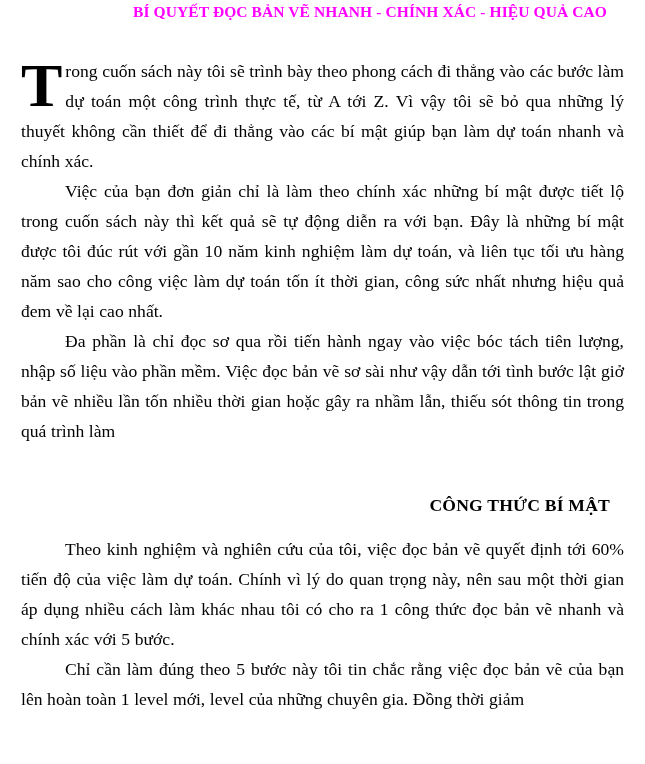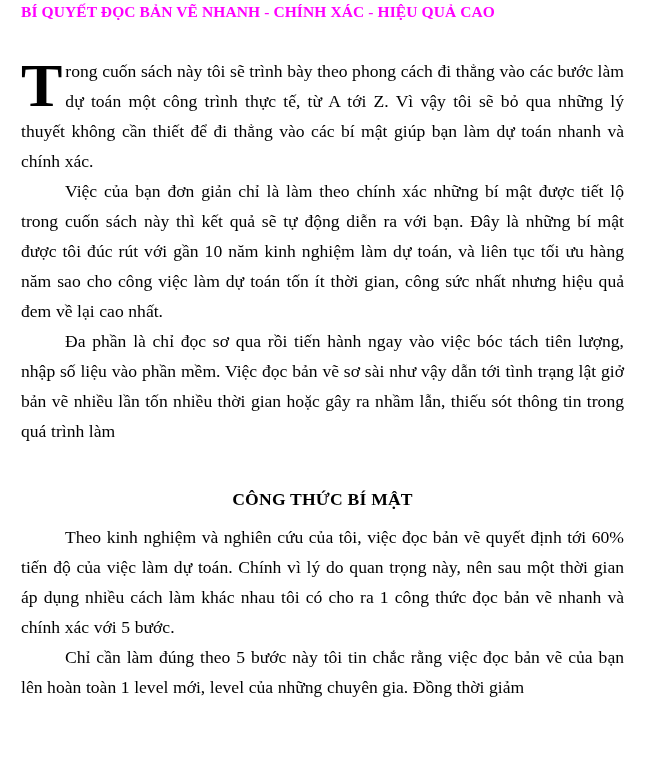--- a/index.html
+++ b/index.html
@@ -24,26 +24,27 @@
     box-sizing: border-box;
     padding: 0;
     overflow: hidden;
   }
 
   
   .doc-header {
     position: absolute;
     top: 2px;
     left: 21px;
-    right: 5px;
+    right: 38px;
     font-weight: bold;
     font-size: 15.5px;
     letter-spacing: 0.1px;
     line-height: 20px;
     white-space: nowrap;
+    text-align: right;
   }
 
   
   .body-block {
     position: absolute;
     top: 56px;
     left: 21px;
     width: 603px;
   }
 
@@ -69,25 +70,25 @@
     float: left;
     font-family: "Liberation Serif", "DejaVu Serif", serif;
     font-weight: bold;
     font-size: 62px;
     line-height: 50px;
     padding: 4px 2px 0 0;
     margin: 0 1px 0 0;
   }
 
   h2.section-heading {
-    margin: 8px;
+    margin: 14px;
     font-size: 17.6px;
     line-height: 30px;
     font-weight: bold;
-    text-align: center;
+    text-align: right;
     letter-spacing: 0.2px;
   }
 
   .spacer-line {
     height: 30px;
   }
 </style>
 </head>
 <body>
 
@@ -96,21 +97,21 @@
   <div class="doc-header" style="color: rgb(255, 0, 255);">BÍ QUYẾT ĐỌC BẢN VẼ NHANH - CHÍNH XÁC - HIỆU QUẢ CAO</div>
 
   <div class="body-block">
 
     <p class="para has-dropcap"><span class="dropcap">T</span><span>rong cuốn sách này tôi sẽ trình bày theo phong cách đi thẳng vào các bước làm dự toán một công trình thực tế, từ A tới Z. Vì vậy tôi sẽ bỏ qua những lý thuyết không cần thiết để đi thẳng vào các bí mật giúp bạn làm dự toán nhanh và chính xác.</span></p>
 
     <p class="para indent">Việc của bạn đơn giản chỉ là làm theo chính xác những bí mật được tiết lộ trong cuốn sách này thì kết quả sẽ tự động diễn ra với bạn. Đây là những bí mật được tôi đúc rút với gần 10 năm kinh nghiệm làm dự toán, và liên tục tối ưu hàng năm sao cho công việc làm dự toán tốn ít thời gian, công sức nhất nhưng hiệu quả đem về lại cao nhất.</p>
 
 
 
-    <p class="para indent">Đa phần là chỉ đọc sơ qua rồi tiến hành ngay vào việc bóc tách tiên lượng, nhập số liệu vào phần mềm. Việc đọc bản vẽ sơ sài như vậy dẫn tới tình trạng lật giở bản vẽ nhiều lần tốn nhiều thời gian hoặc gây ra nhầm lẫn, thiếu sót thông tin trong quá trình làm</p>
+    <p class="para indent">Đa phần là chỉ đọc sơ qua rồi tiến hành ngay vào việc bóc tách tiên lượng, nhập số liệu vào phần mềm. Việc đọc bản vẽ sơ sài như vậy dẫn tới tình bước lật giở bản vẽ nhiều lần tốn nhiều thời gian hoặc gây ra nhầm lẫn, thiếu sót thông tin trong quá trình làm</p>
 
     <div class="spacer-line"></div>
 
     <h2 class="section-heading">CÔNG THỨC BÍ MẬT</h2>
 
     <p class="para indent">Theo kinh nghiệm và nghiên cứu của tôi, việc đọc bản vẽ quyết định tới 60% tiến độ của việc làm dự toán. Chính vì lý do quan trọng này, nên sau một thời gian áp dụng nhiều cách làm khác nhau tôi có cho ra 1 công thức đọc bản vẽ nhanh và chính xác với 5 bước.</p>
 
     <p class="para indent">Chỉ cần làm đúng theo 5 bước này tôi tin chắc rằng việc đọc bản vẽ của bạn lên hoàn toàn 1 level mới, level của những chuyên gia. Đồng thời giảm</p>
 
   </div>

